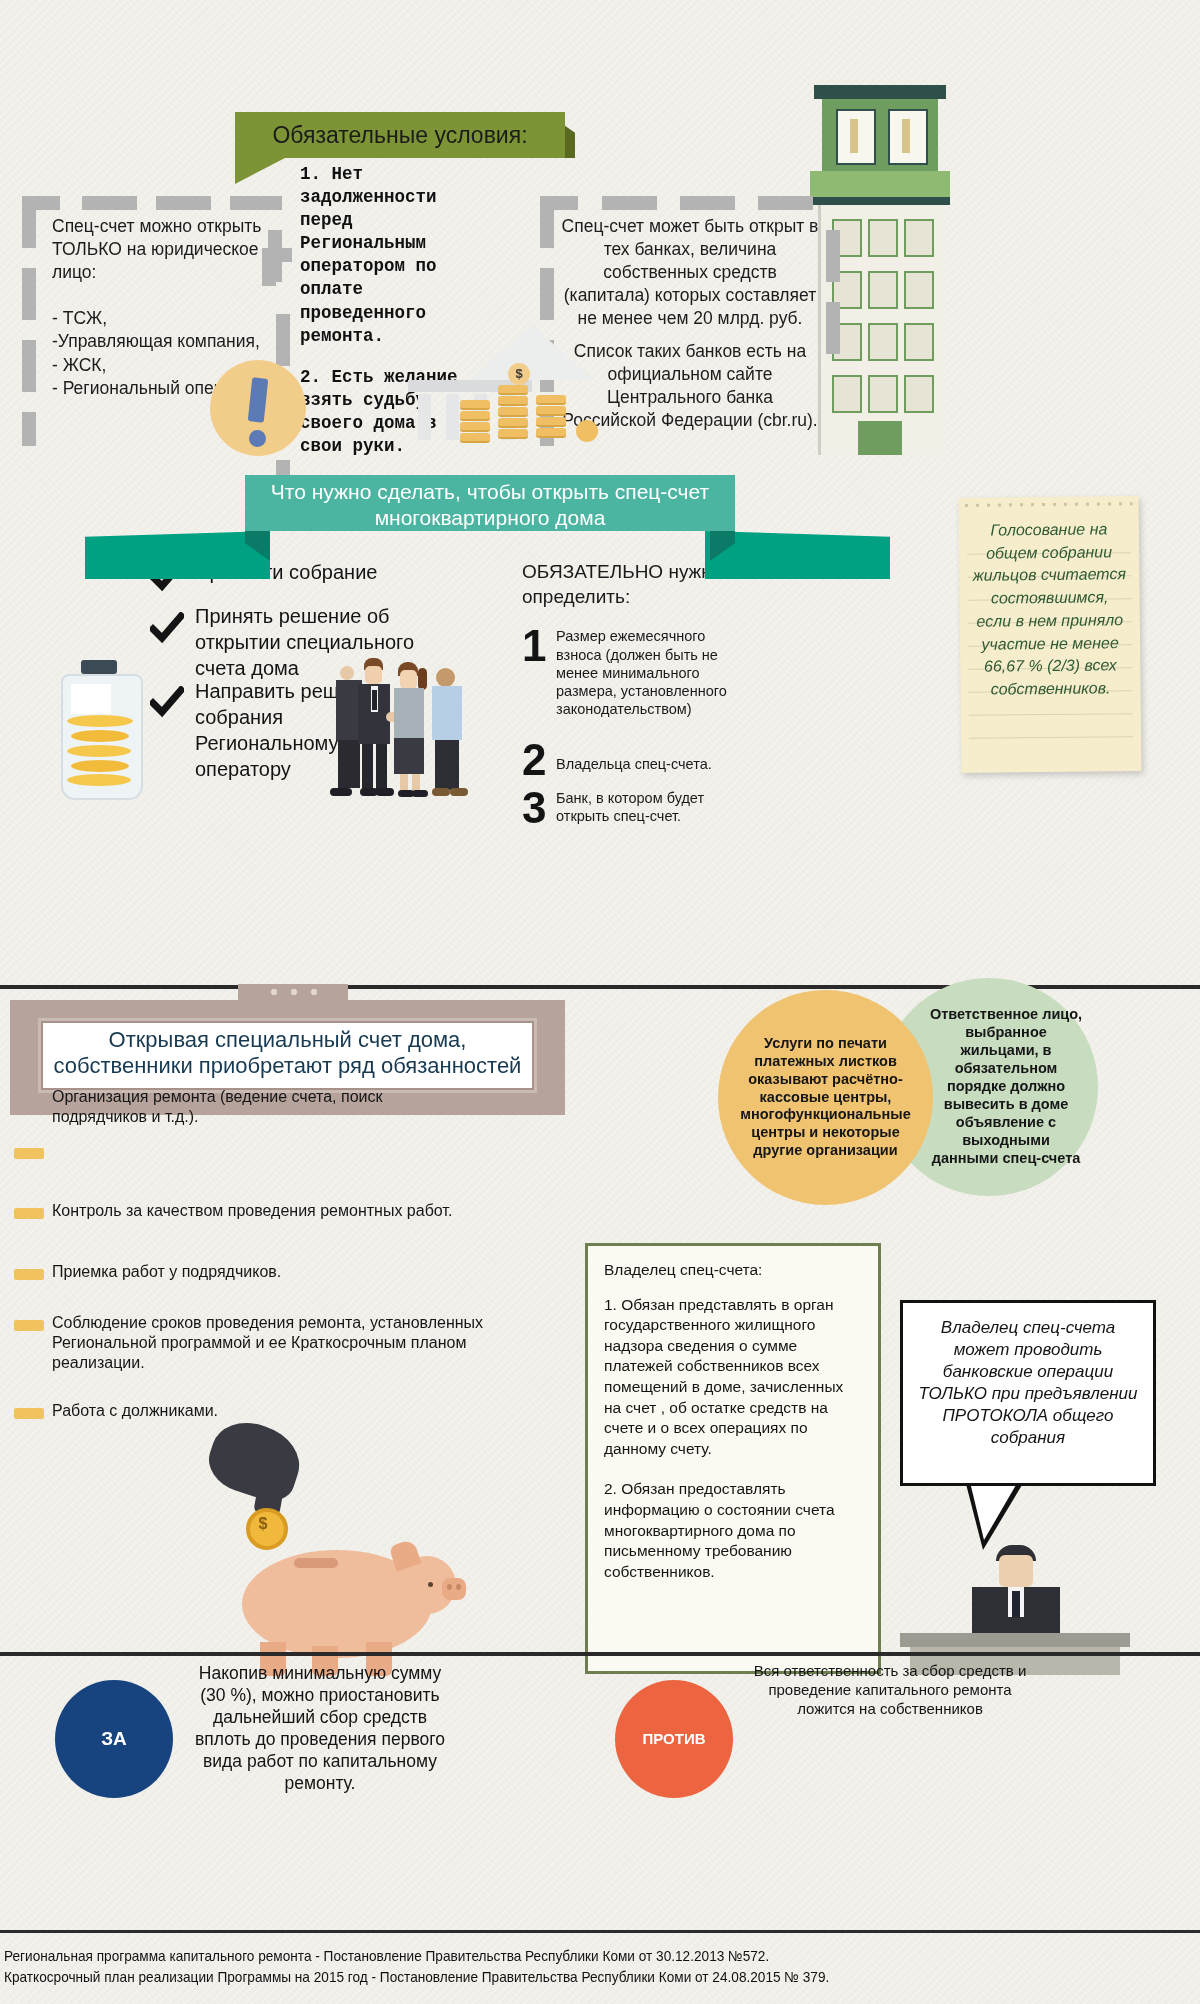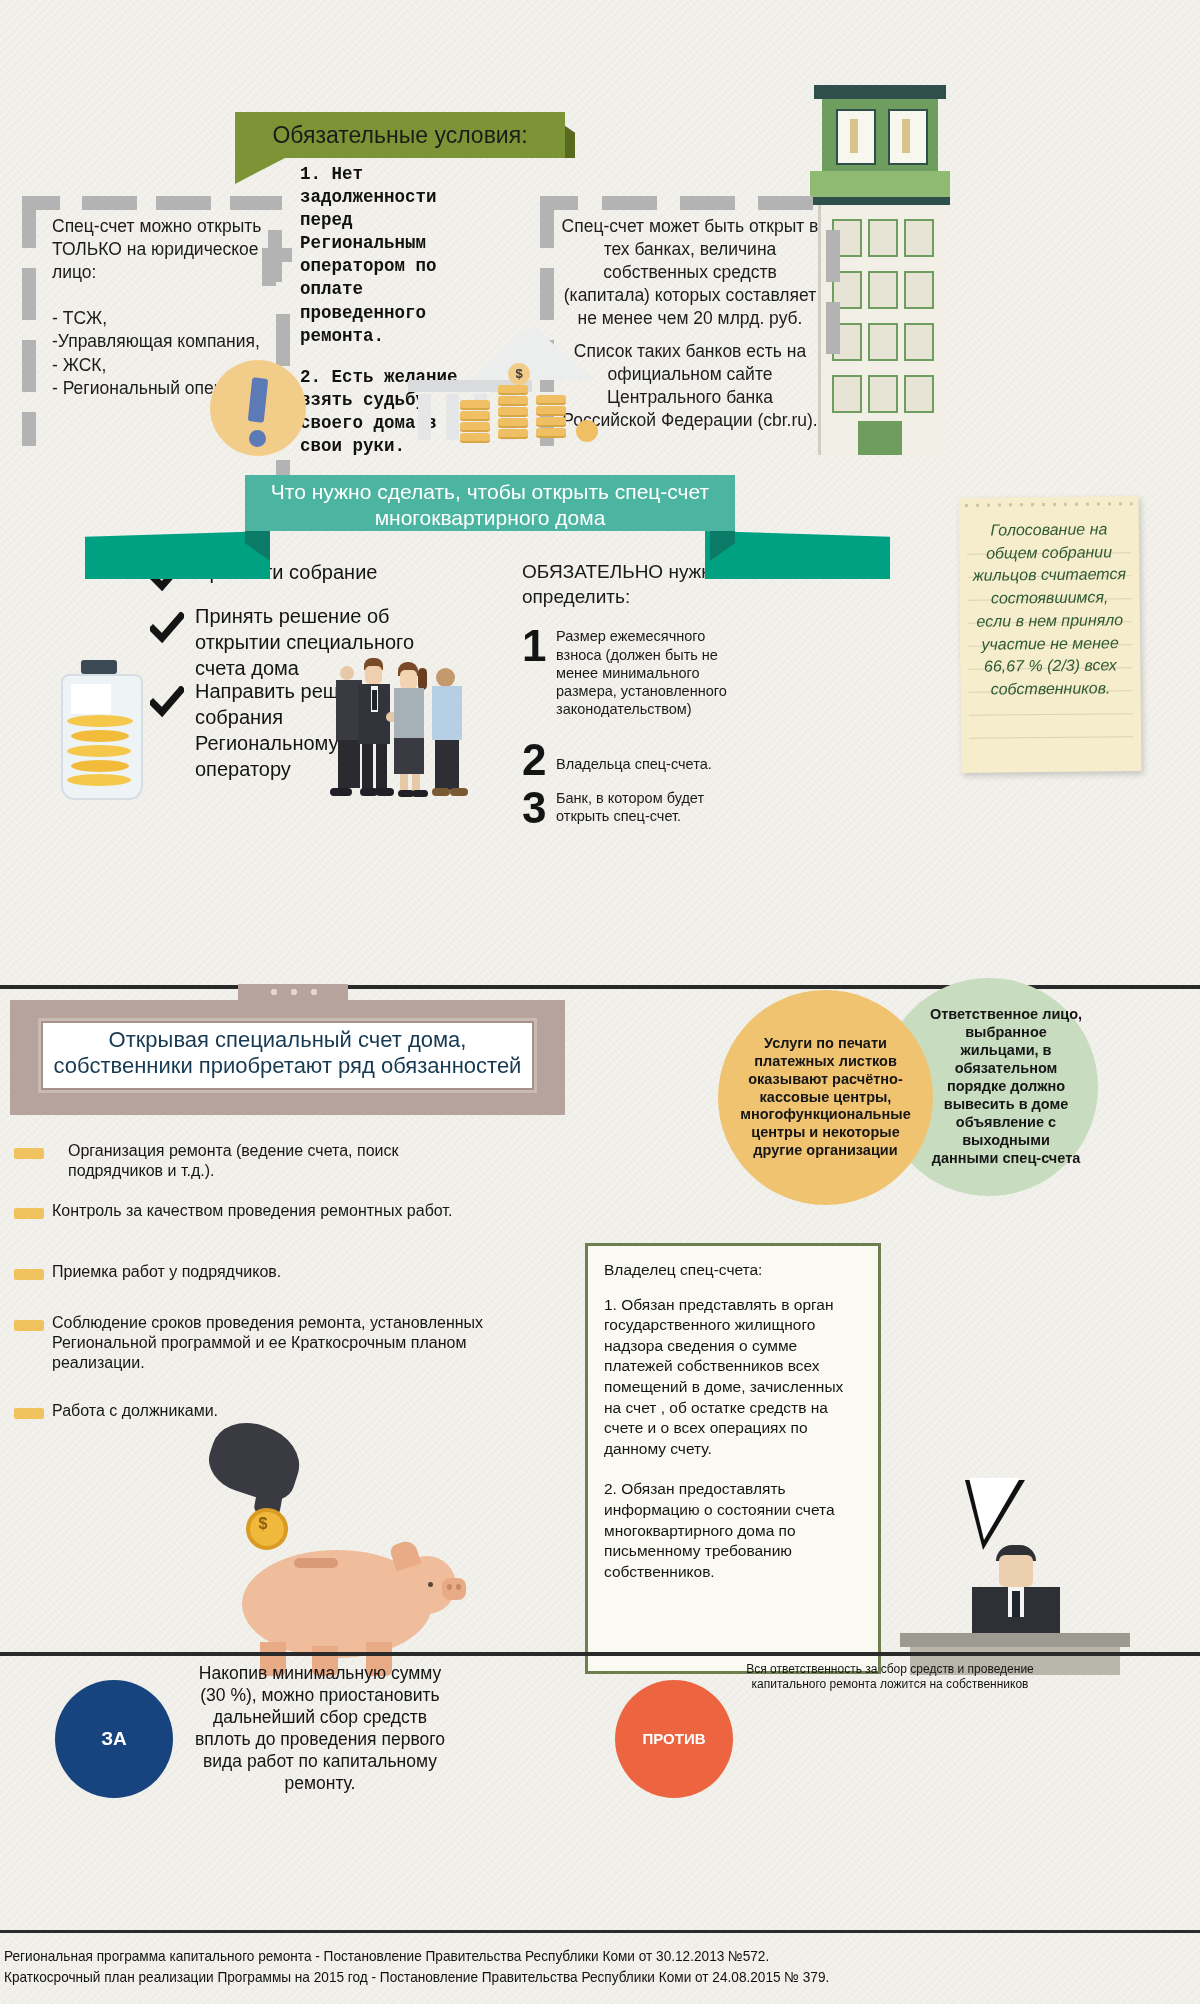--- a/index.html
+++ b/index.html
@@ -139,21 +139,21 @@
 
   
   .pig{left:220px;top:1430px;width:240px;height:200px;}
 
   
   .pro{left:55px;top:1680px;width:118px;height:118px;border-radius:50%;background:#17447e;}
   .pro span{display:block;text-align:center;line-height:118px;color:#fff;font-weight:bold;font-size:19px;}
   .con{left:615px;top:1680px;width:118px;height:118px;border-radius:50%;background:#ec6540;}
   .con span{display:block;text-align:center;line-height:118px;color:#fff;font-weight:bold;font-size:15px;}
   .protxt{left:185px;top:1662px;width:270px;text-align:center;font-size:17.5px;line-height:1.26;color:#141414;}
-  .contxt{left:745px;top:1662px;width:290px;text-align:center;font-size:12px;line-height:1.26;color:#141414;}
+  .contxt{left:745px;top:1662px;width:290px;text-align:center;font-size:15px;line-height:1.26;color:#141414;}
 
   
   .footer{left:4px;top:1946px;width:1190px;font-size:14.5px;line-height:1.42;color:#111;
     font-family:"Liberation Sans", sans-serif; transform:scaleX(.94);transform-origin:left top;}
 </style>
 </head>
 <body>
 
 <div class="page">
 
@@ -377,21 +377,21 @@
 
   <div class="abs mauve">
     <div class="notch"></div>
     <div class="dots"></div>
     <div class="inner">
       <p>Открывая специальный счет дома, собственники приобретают ряд обязанностей</p>
     </div>
   </div>
 
   <div class="abs dash" style="left:14px;top:1148px;"></div>
-  <div class="abs duty" style="left:52px;top:1141px;width:420px;margin-left:16px;">Организация ремонта (ведение счета, поиск подрядчиков и т.д.).</div>
+  <div class="abs duty" style="left:52px;top:1087px;width:420px;">Организация ремонта (ведение счета, поиск подрядчиков и т.д.).</div>
 
   <div class="abs dash" style="left:14px;top:1208px;"></div>
   <div class="abs duty" style="left:52px;top:1201px;width:420px;">Контроль за качеством проведения ремонтных работ.</div>
 
   <div class="abs dash" style="left:14px;top:1269px;"></div>
   <div class="abs duty" style="left:52px;top:1262px;width:420px;">Приемка работ у подрядчиков.</div>
 
   <div class="abs dash" style="left:14px;top:1320px;"></div>
   <div class="abs duty" style="left:52px;top:1313px;width:460px;">Соблюдение сроков проведения ремонта, установленных Региональной программой и ее Краткосрочным планом реализации.</div>
 
@@ -406,20 +406,23 @@
   </div>
 
   <div class="abs ownerbox">
     <div class="t">Владелец спец-счета:</div>
     <div class="t" style="padding-top:0">1. Обязан представлять в орган государственного жилищного надзора сведения о сумме платежей собственников всех помещений в доме, зачисленных на счет , об остатке средств на счете и о всех операциях по данному счету.</div>
     <div class="t" style="padding-top:6px">2. Обязан предоставлять информацию о состоянии счета многоквартирного дома по письменному требованию собственников.</div>
   </div>
 
   <div class="abs bubble-tail"></div>
   <div class="abs bubble-tail2"></div>
+  <div class="abs bubble">
+    <p>Владелец спец-счета может проводить банковские операции ТОЛЬКО при предъявлении ПРОТОКОЛА общего собрания</p>
+  </div>
 
   <div class="abs" style="left:900px;top:1545px;width:230px;height:130px;">
     <div class="abs" style="left:96px;top:0;width:40px;height:16px;border-radius:20px 20px 0 0;background:#2f2f36;"></div>
     <div class="abs" style="left:99px;top:10px;width:34px;height:32px;border-radius:6px;background:#eccfae;"></div>
     <div class="abs" style="left:72px;top:42px;width:88px;height:46px;background:#2f2f36;"></div>
     <div class="abs" style="left:108px;top:42px;width:16px;height:30px;background:#f4f4f4;"></div>
     <div class="abs" style="left:112px;top:46px;width:8px;height:26px;background:#1f2430;"></div>
     <div class="abs" style="left:0;top:88px;width:230px;height:14px;background:#9c9a91;"></div>
     <div class="abs" style="left:10px;top:102px;width:210px;height:28px;background:#b9b6ab;"></div>
   </div>

